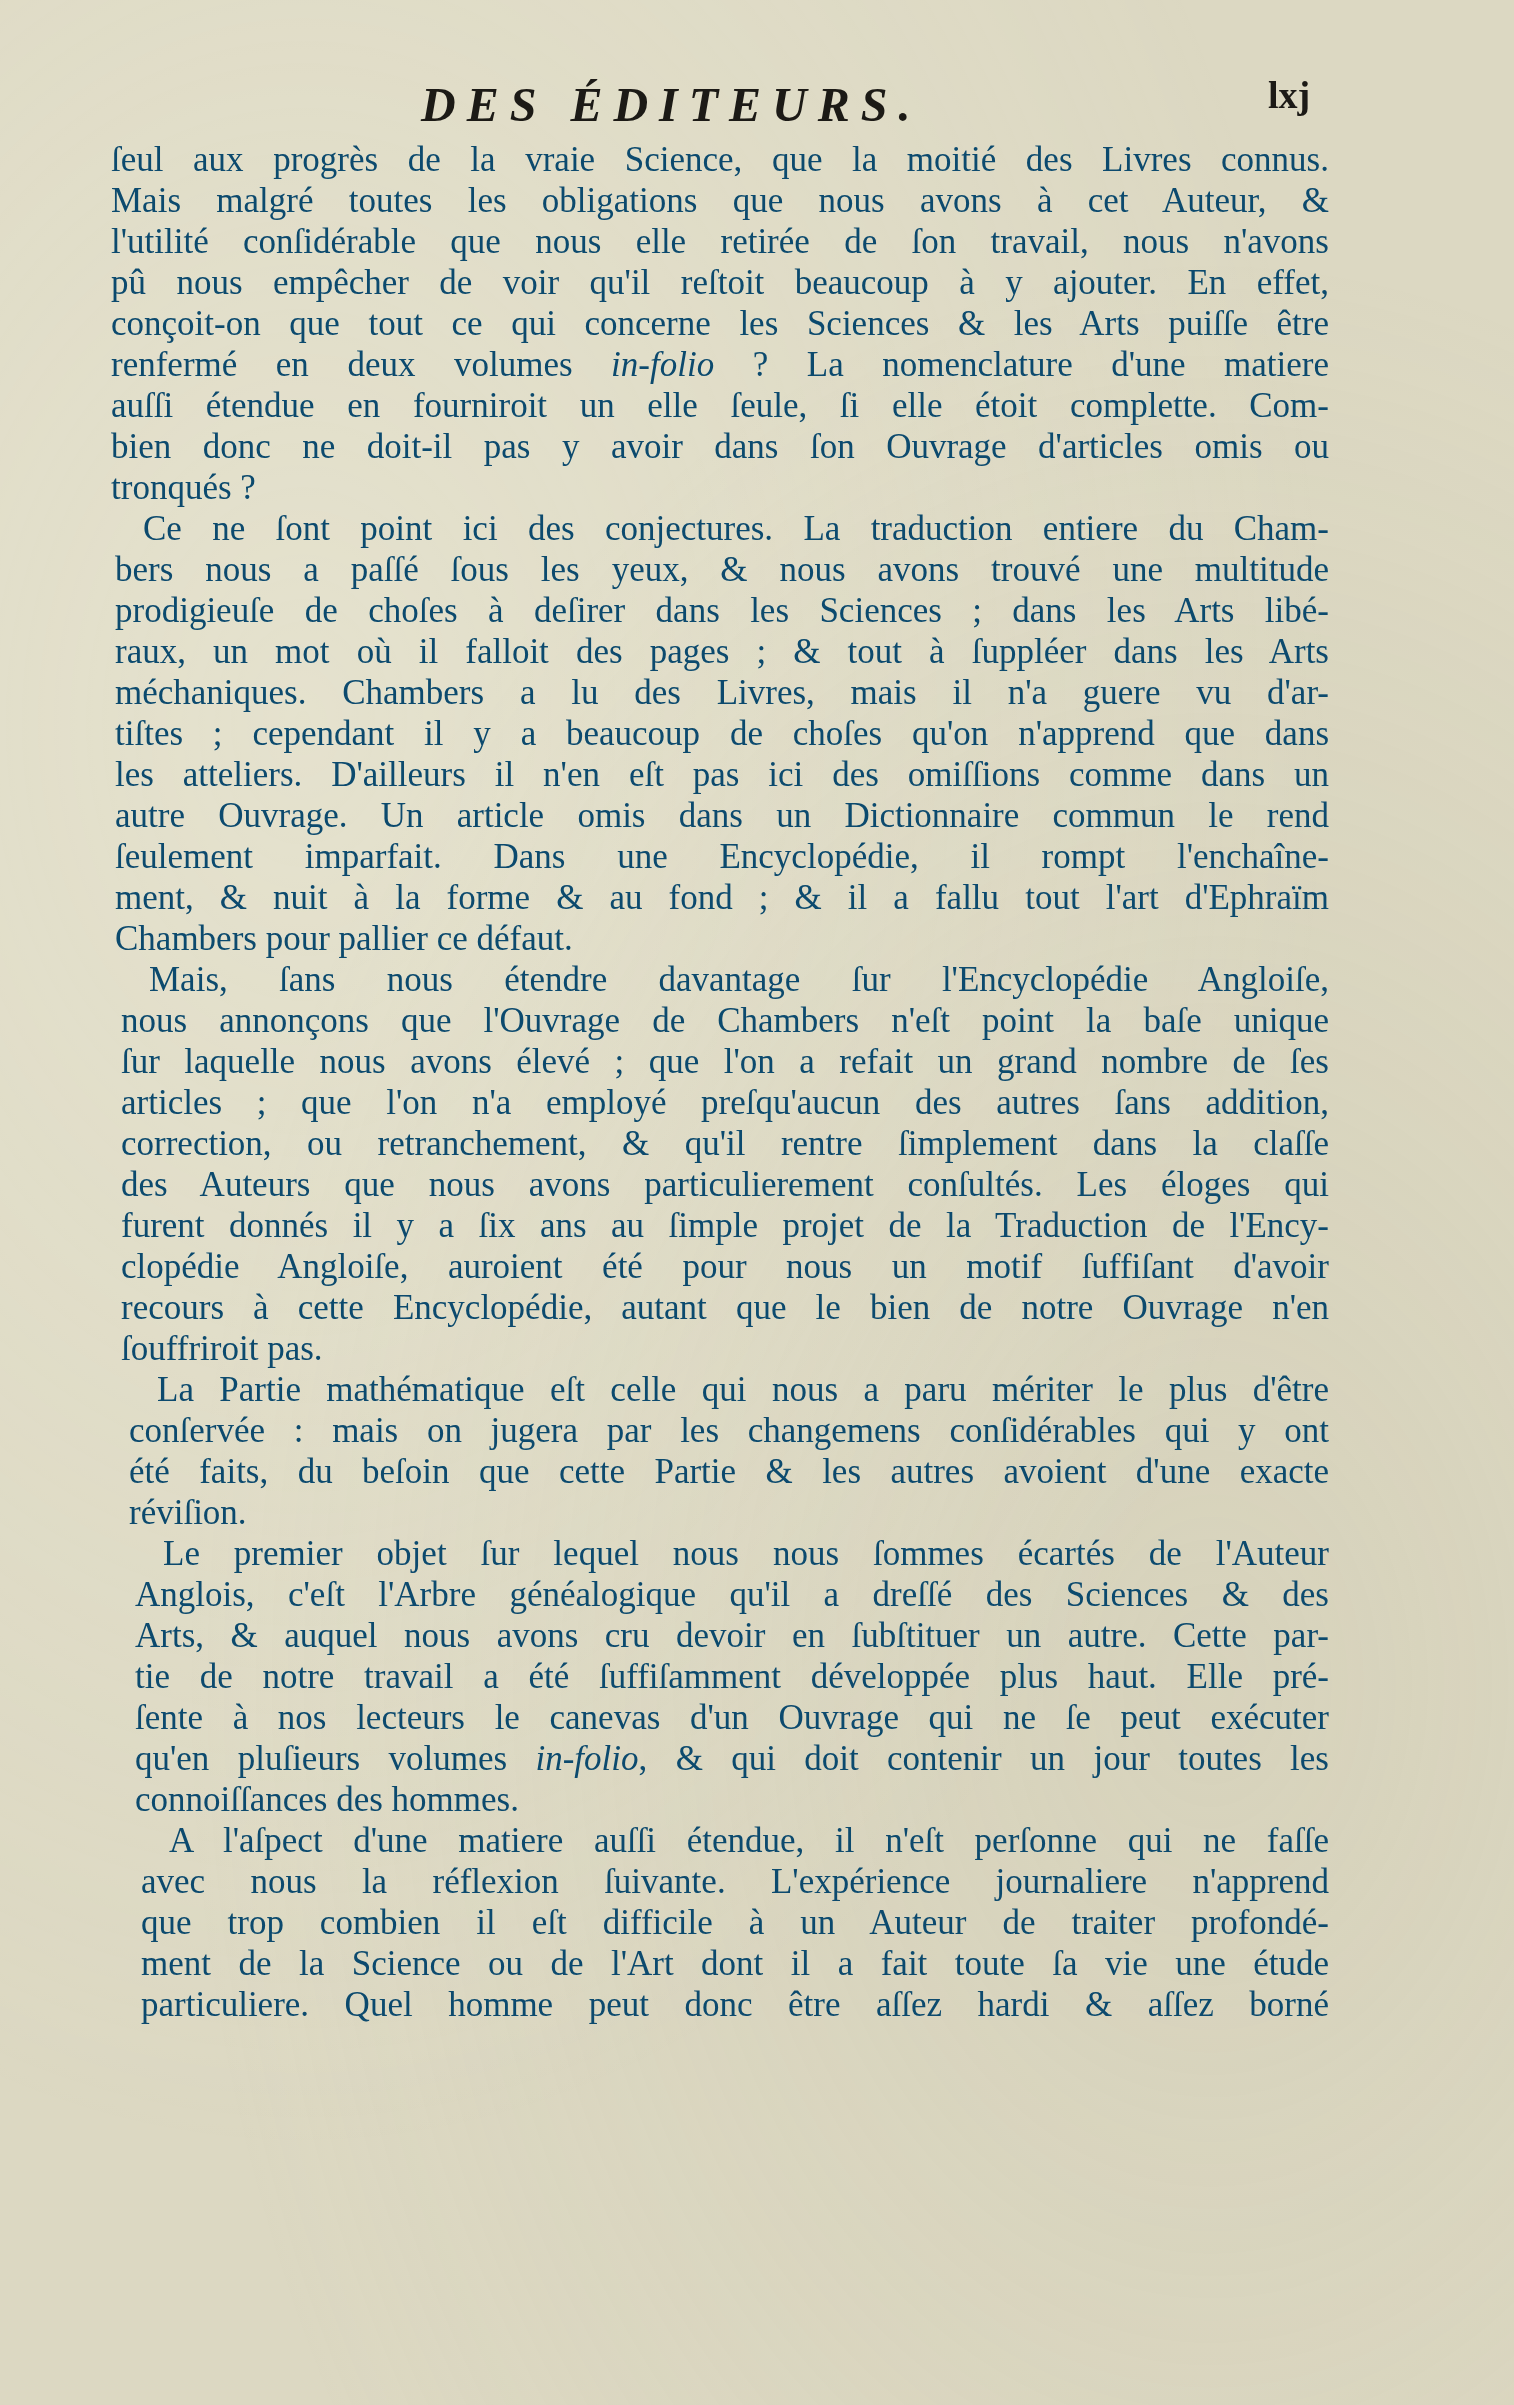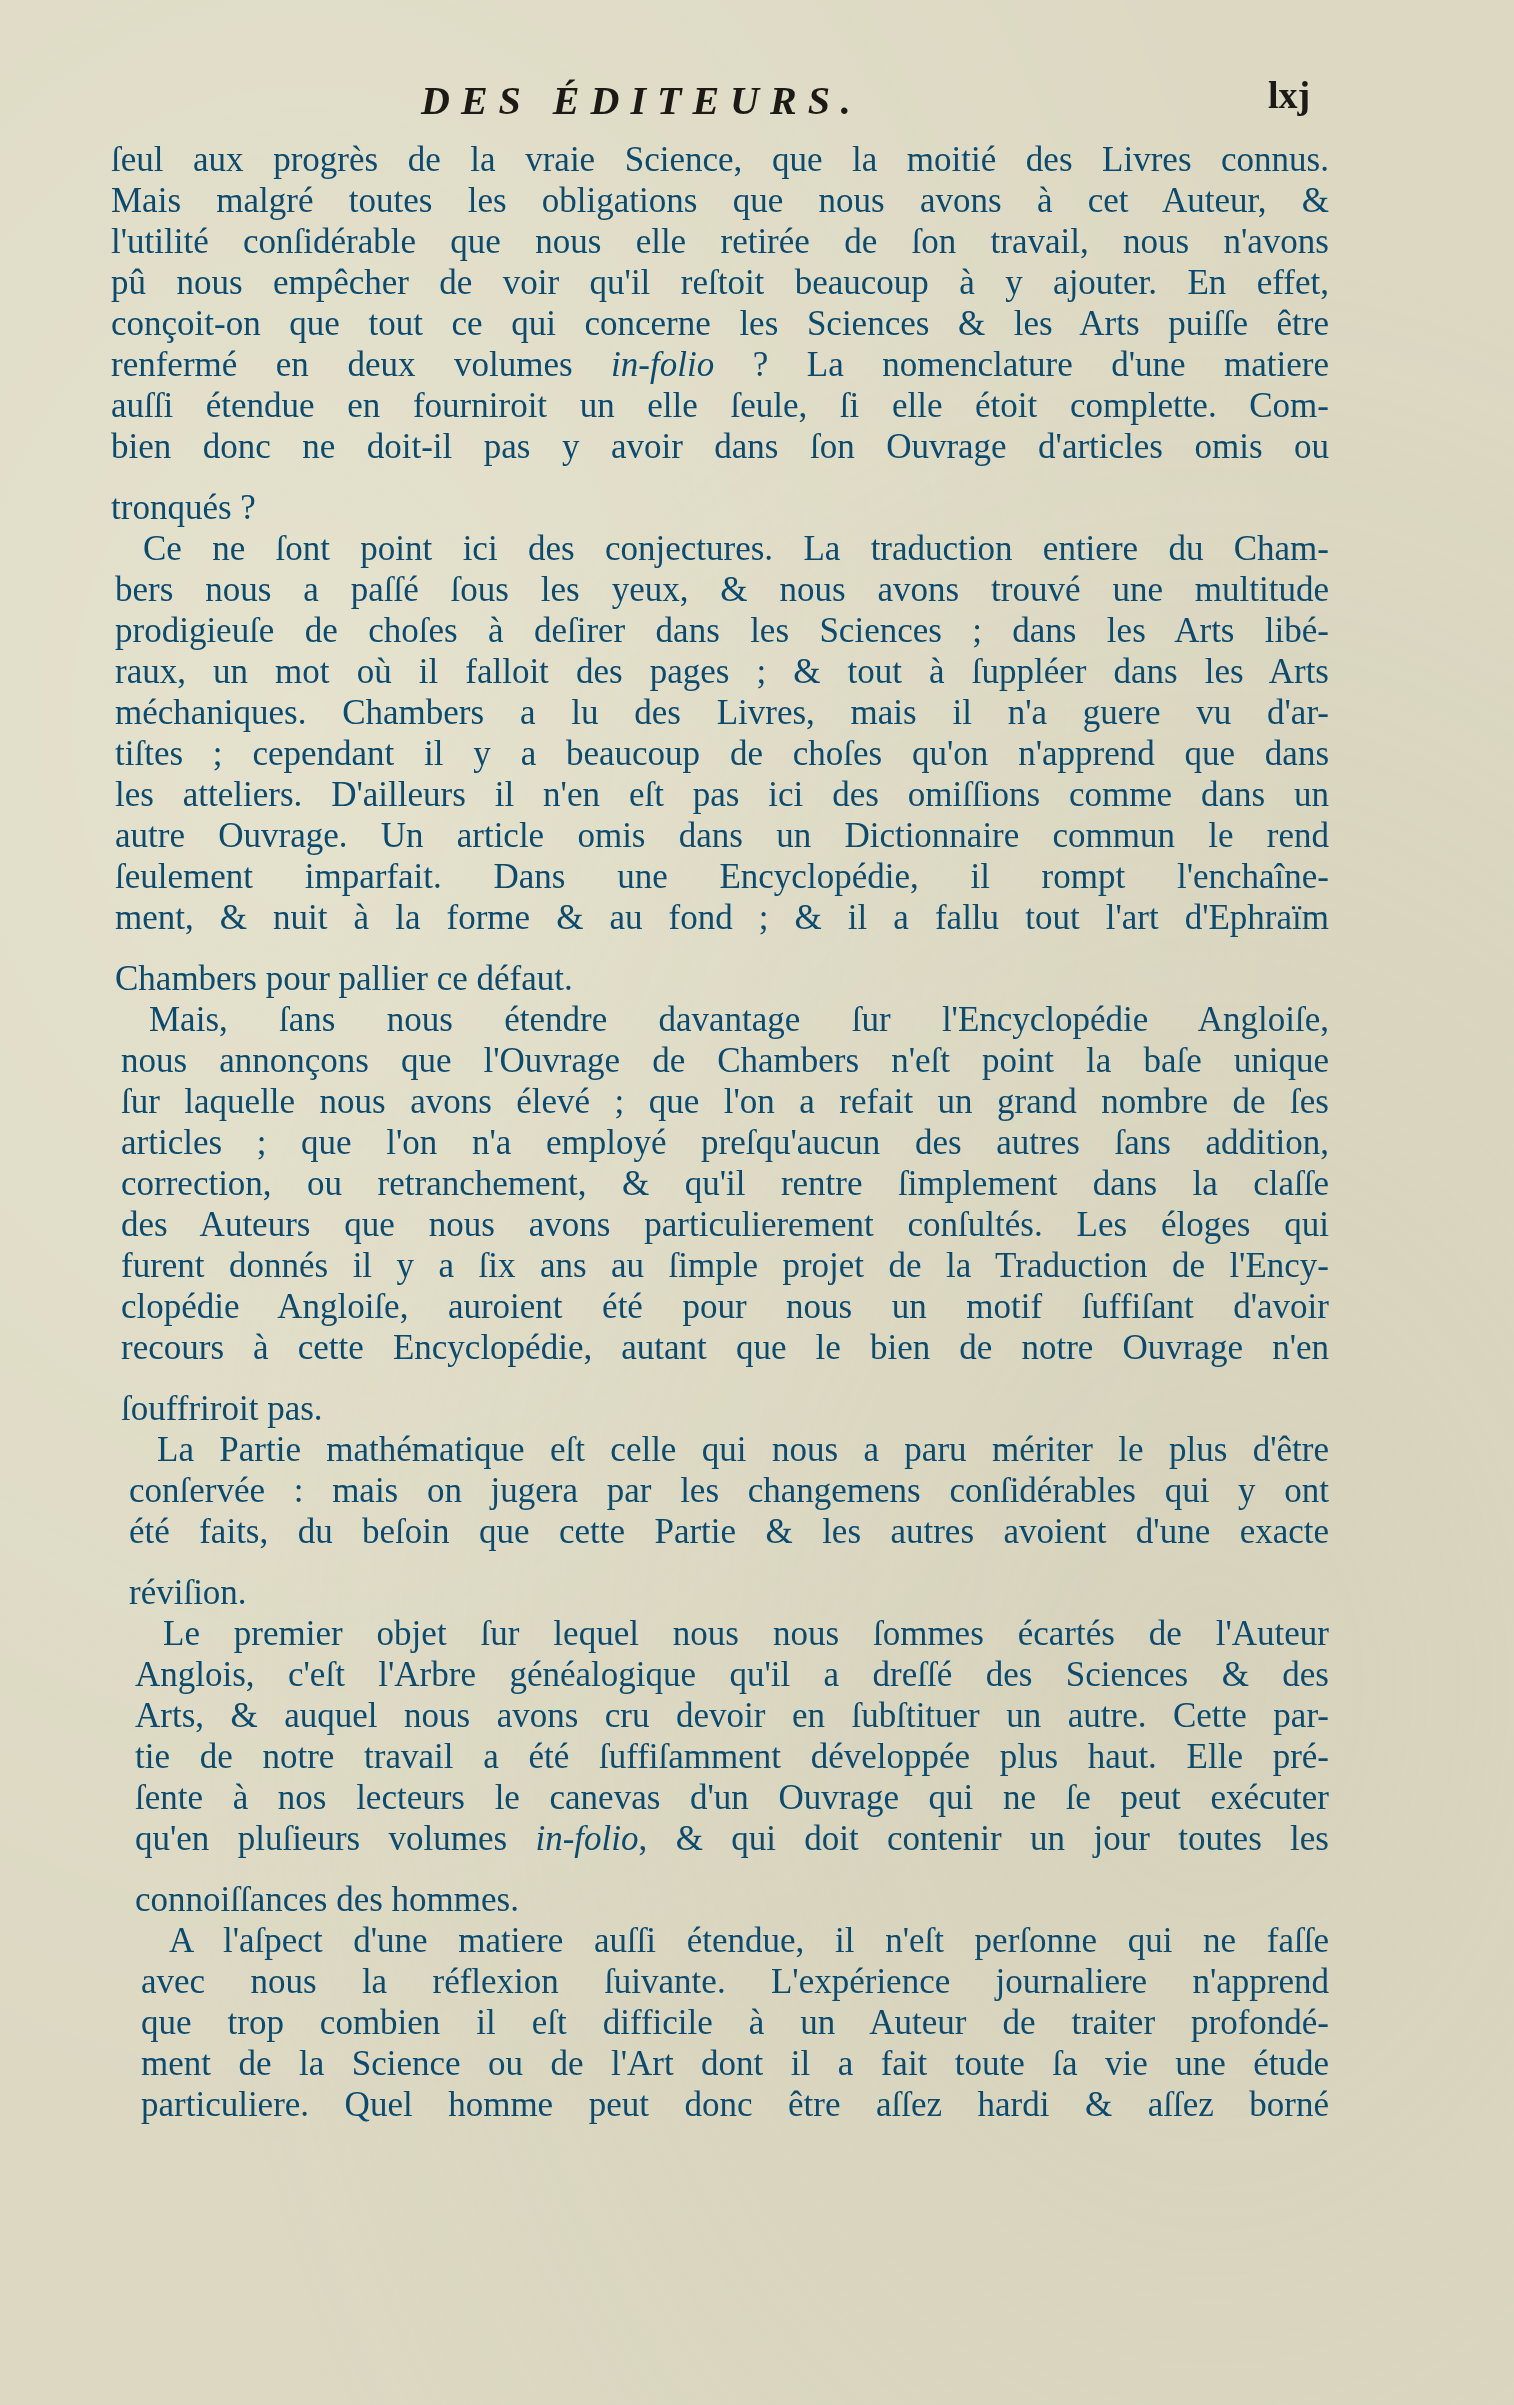--- a/index.html
+++ b/index.html
@@ -12,33 +12,33 @@
     font-family: "Liberation Serif", "DejaVu Serif", serif;
     color: #1e1c18;
     position: relative;
   }
   .page { position: absolute; left: 0; top: 0; width: 1515px; height: 2406px; }
   .header {
     position: absolute; top: 77px; left: 0; width: 1515px; height: 50px;
   }
   .running-head {
     position: absolute; left: 421px; top: 0;
-    font-size: 40px; font-style: italic; font-weight: bold;
+    font-size: 48px; font-style: italic; font-weight: bold;
     letter-spacing: 11px; color: #1c1a16;
   }
   .folio {
     position: absolute; left: 1268px; top: -4px;
     font-size: 38px; font-weight: bold; color: #1c1a16;
   }
   .body-text {
     position: absolute; left: 111px; top: 139px; width: 1218px;
     font-size: 35px; line-height: 41px; color: #0c4a6e;
   }
   .line { display: block; white-space: nowrap; text-align: justify; text-align-last: justify; }
-  .line.last { text-align-last: left; margin-top: 20px; }
+  .line.last { text-align-last: left; }
   .line.indent { padding-left: 28px; }
   .line i { }
   
   .shift1 { margin-left: 4px; }
   .shift2 { margin-left: 10px; }
   .shift3 { margin-left: 18px; }
   .shift4 { margin-left: 24px; }
   .shift5 { margin-left: 30px; }
 </style>
 </head>

